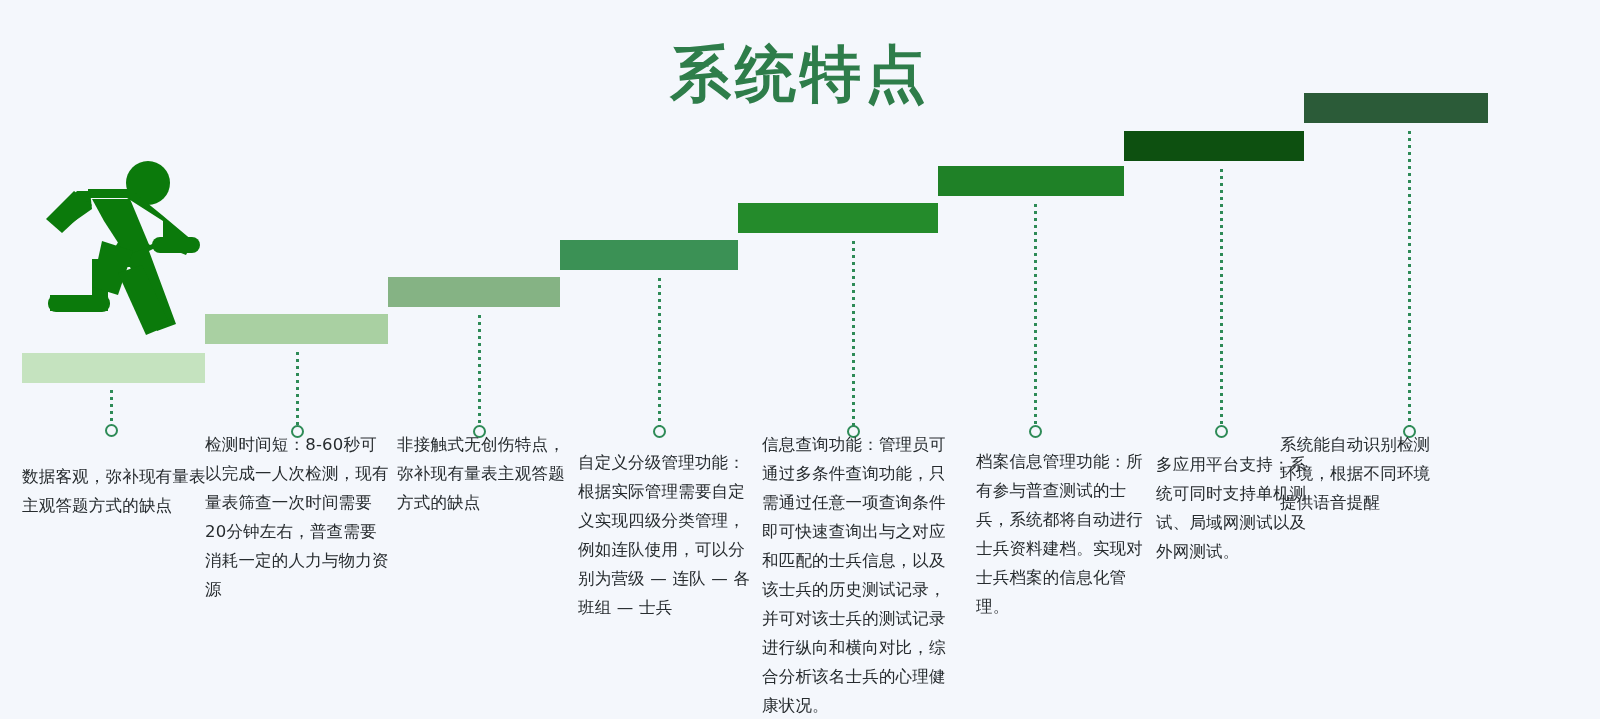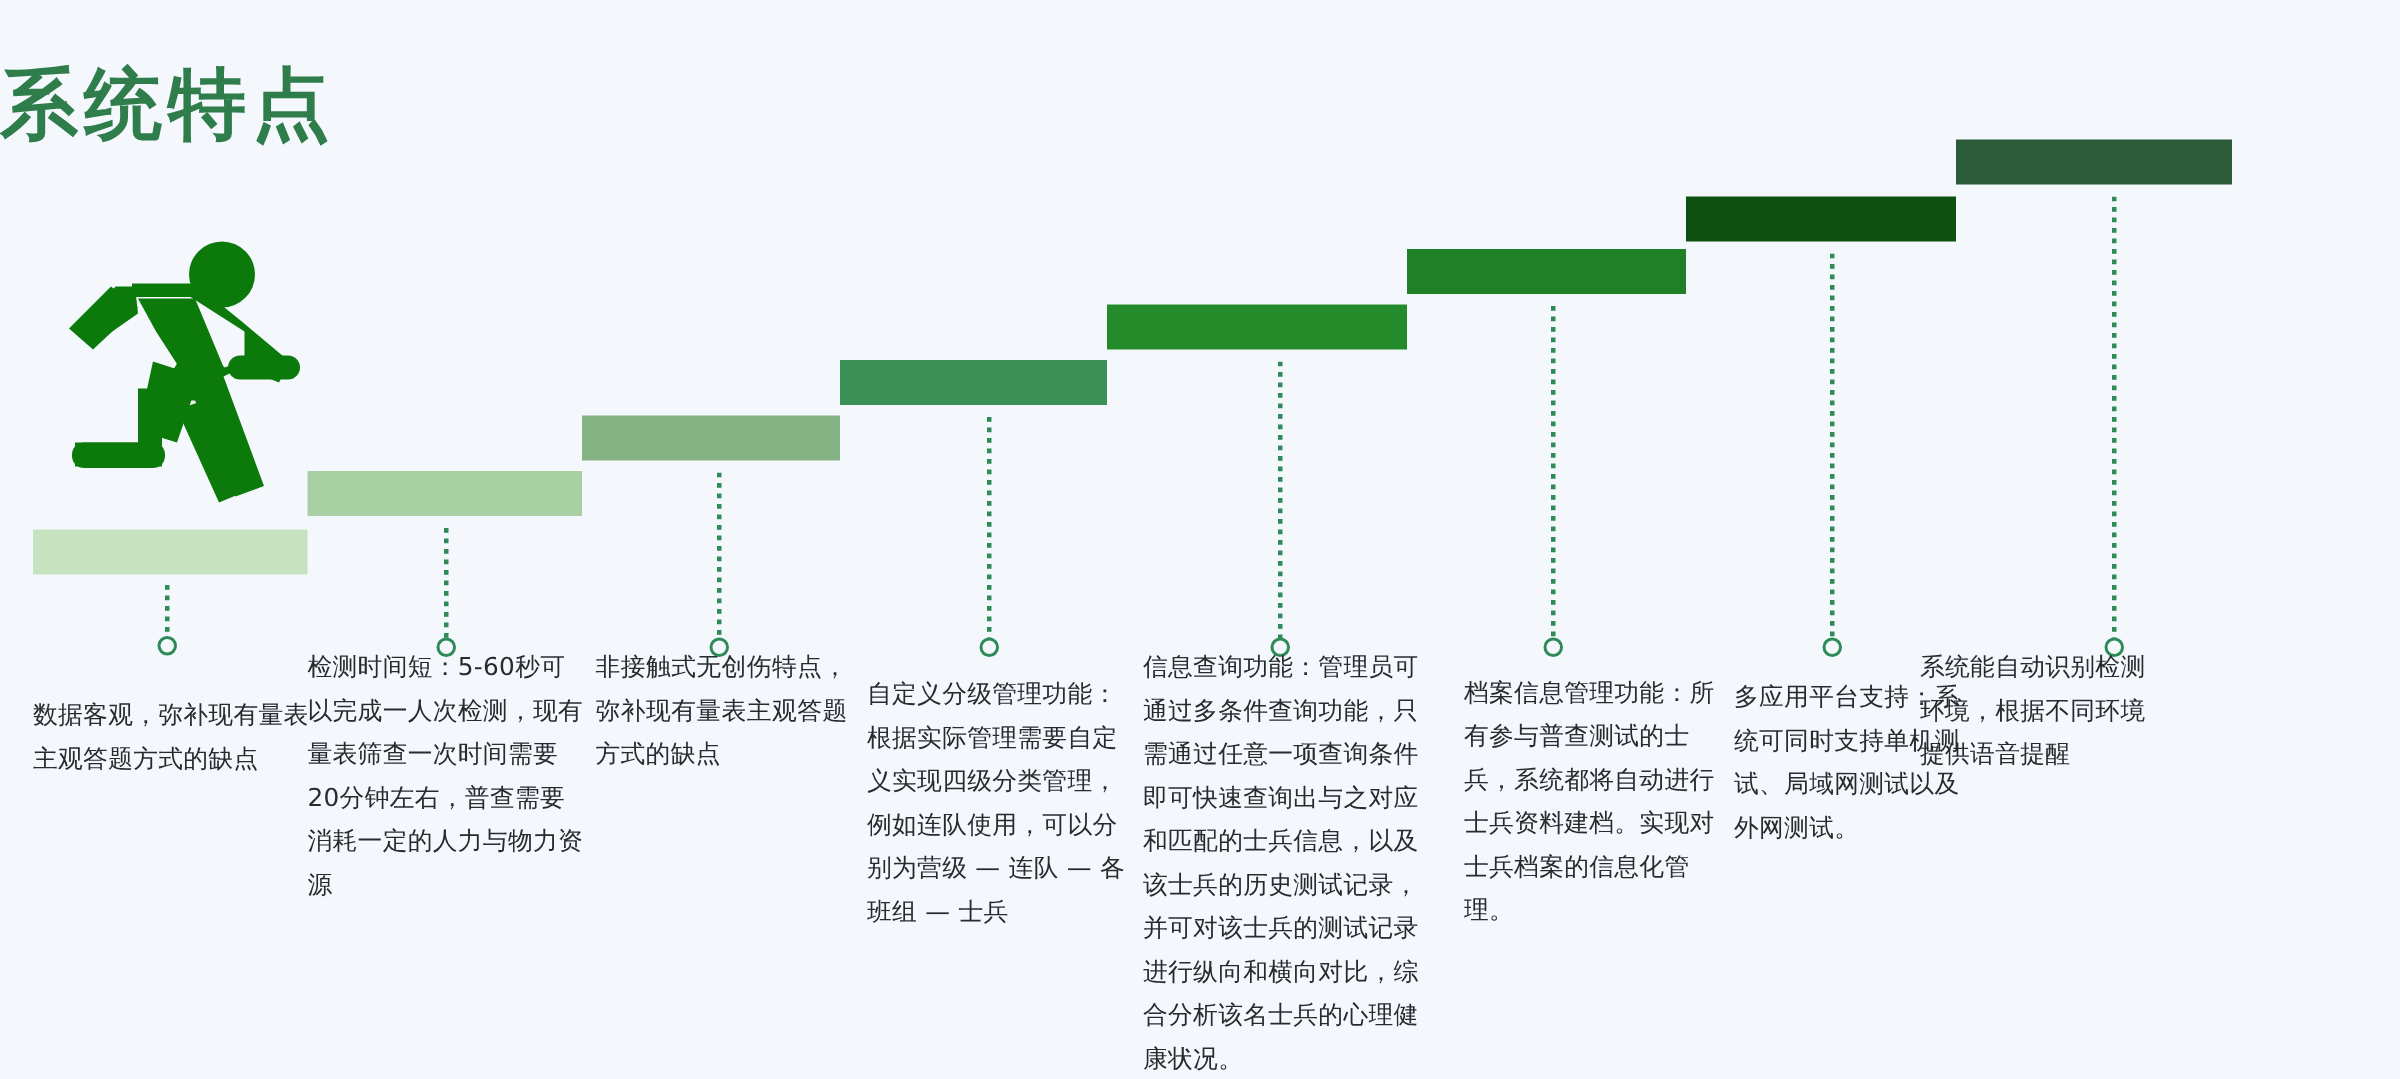--- a/index.html
+++ b/index.html
@@ -20,21 +20,22 @@
     height: 719px;
     background: #f4f7fc;
   }
 
   
   #page-title {
     position: absolute;
     left: 0;
     top: 44px;
     width: 1600px;
-    font-size: 52px;
+    text-align: center;
+    font-size: 61px;
     font-weight: bold;
     letter-spacing: 4px;
     color: #2e7d4a;
     line-height: 1;
     white-space: nowrap;
   }
 
   
   #runner {
     position: absolute;
@@ -121,21 +122,21 @@
       <div class="connector" style="left: 110px; top: 390px; height: 36px;">
         <div class="dots"></div>
         <div class="ring"></div>
       </div>
       <div class="caption" style="left: 22px; top: 430px; width: 186px; margin-top: 32px;">数据客观，弥补现有量表主观答题方式的缺点</div>
       <div class="stair-bar" style="left: 205px; top: 314px; width: 183px; height: 30px; background: rgb(169, 208, 162);"></div>
       <div class="connector" style="left: 296px; top: 352px; height: 75px;">
         <div class="dots"></div>
         <div class="ring"></div>
       </div>
-      <div class="caption" style="left: 205px; top: 430px; width: 186px;">检测时间短：5-60秒可以完成一人次检测，现有量表筛查一次时间需要20分钟左右，普查需要消耗一定的人力与物力资源</div>
+      <div class="caption" style="left: 205px; top: 430px; width: 186px;">检测时间短：8-60秒可以完成一人次检测，现有量表筛查一次时间需要20分钟左右，普查需要消耗一定的人力与物力资源</div>
       <div class="stair-bar" style="left: 388px; top: 277px; width: 172px; height: 30px; background: rgb(133, 179, 132);"></div>
       <div class="connector" style="left: 478px; top: 315px; height: 112px;">
         <div class="dots"></div>
         <div class="ring"></div>
       </div>
       <div class="caption justify" style="left: 397px; top: 430px; width: 168px;">非接触式无创伤特点，弥补现有量表主观答题方式的缺点</div>
       <div class="stair-bar" style="left: 560px; top: 240px; width: 178px; height: 30px; background: rgb(59, 145, 85);"></div>
       <div class="connector" style="left: 658px; top: 278px; height: 149px;">
         <div class="dots"></div>
         <div class="ring"></div>

